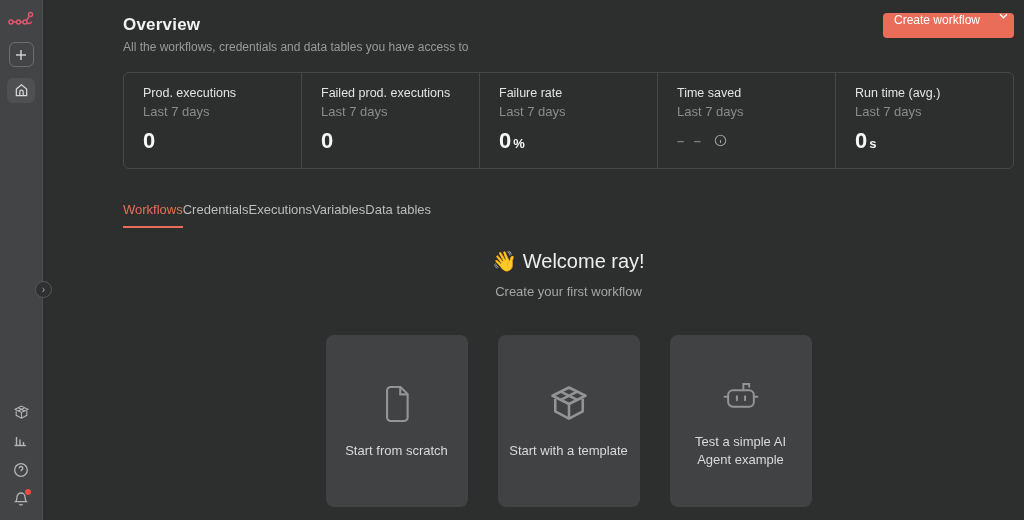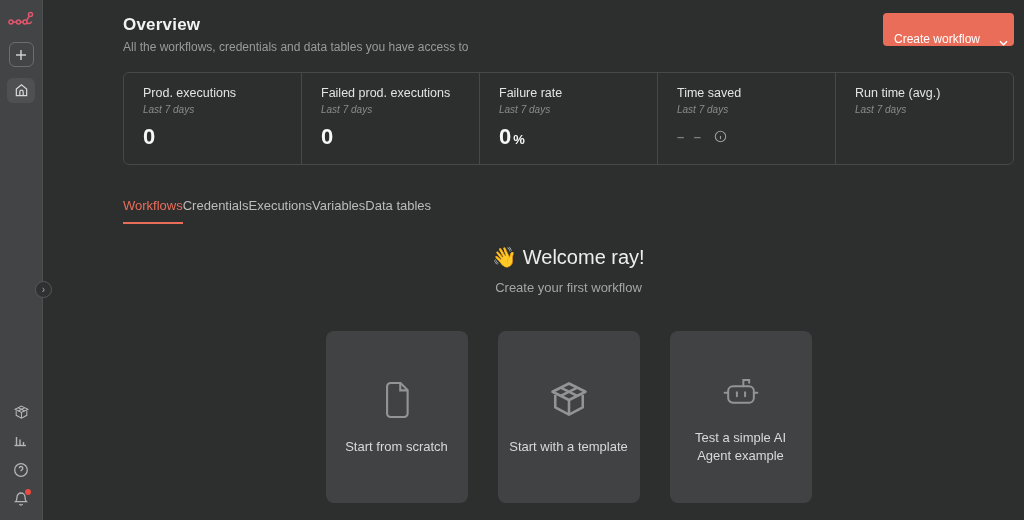--- a/index.html
+++ b/index.html
@@ -42,35 +42,35 @@
     border-radius:50%; background:#2f3031; border:1px solid #565859;
     color:#a5a5a5; font-size:10px; line-height:15px; text-align:center;
     z-index:9; cursor:pointer;
   }
   
   .main { position:absolute; left:44px; top:0; right:0; bottom:0; padding:15px 10px 8px 79px; }
   .header-row { display:flex; justify-content:space-between; align-items:flex-start; }
   .page-title { font-size:17px; font-weight:bold; color:#f2f2f2; letter-spacing:.2px; }
   .page-subtitle { font-size:12px; color:#9a9a9a; margin-top:5px; }
   .create-btn {
-    display:flex; align-items:flex-end; background:#ea6d5a; border-radius:4px;
-    color:#fff; height:33px; overflow:hidden; cursor:pointer; margin-top:-2px;
+    display:flex; align-items:flex-start; background:#ea6d5a; border-radius:4px;
+    color:#fff; height:25px; overflow:hidden; cursor:pointer; margin-top:-2px;
   }
   .create-btn-main { font-size:12px; padding:0 11px; display:flex; align-items:center; }
   .create-btn-divider { width:1px; background:rgba(255,255,255,.35); margin:4px 0; }
   .create-btn-caret { width:22px; display:flex; align-items:center; justify-content:center; }
   
   .stats {
     margin-top:18px; display:flex;
     border:1px solid #464849; border-radius:6px;
   }
   .stat { flex:1; padding:13px 19px 14px; border-left:1px solid #464849; }
   .stat:first-child { border-left:none; }
   .stat-label { font-size:12.5px; color:#e3e3e3; }
-  .stat-period { font-size:10px; color:#8b8b8b; margin-top:4px;font-style:italic; }
+  .stat-period { font-size:13px; color:#8b8b8b; margin-top:4px; }
   .stat-value { margin-top:9px; font-size:22px; font-weight:bold; color:#f7f7f7; }
   .stat-suffix { font-size:13px; font-weight:bold; margin-left:2px; }
   .stat-empty { display:flex; align-items:center; gap:10px; margin-top:14px; }
   .dashes { font-size:13px; font-weight:bold; color:#7d7e7e; letter-spacing:3px; }
   .info-icon { color:#9a9a9a; display:flex; cursor:pointer; }
   
   .tabs { display:flex; margin-top:33px; }
   .tab { font-size:13px; color:#bcbcbc; padding-bottom:9px; cursor:pointer; border-bottom:2px solid transparent; }
   .tab.active { color:#ea6d5a; border-bottom-color:#ea6d5a; }
   
@@ -197,20 +197,21 @@
             <circle cx="7" cy="7" r="5.6"></circle>
             <line x1="7" y1="6.4" x2="7" y2="9.8"></line>
             <line x1="7" y1="4.1" x2="7" y2="4.3"></line>
           </svg>
         </span>
       </div>
     </div>
     <div class="stat">
       <div class="stat-label">Run time (avg.)</div>
       <div class="stat-period">Last 7 days</div>
+      <div class="stat-value"><span>0</span><span class="stat-suffix">s</span></div>
     </div>
   </div>
 
   <div class="tabs">
     <div class="tab active">Workflows</div>
     <div class="tab">Credentials</div>
     <div class="tab">Executions</div>
     <div class="tab">Variables</div>
     <div class="tab">Data tables</div>
   </div>

